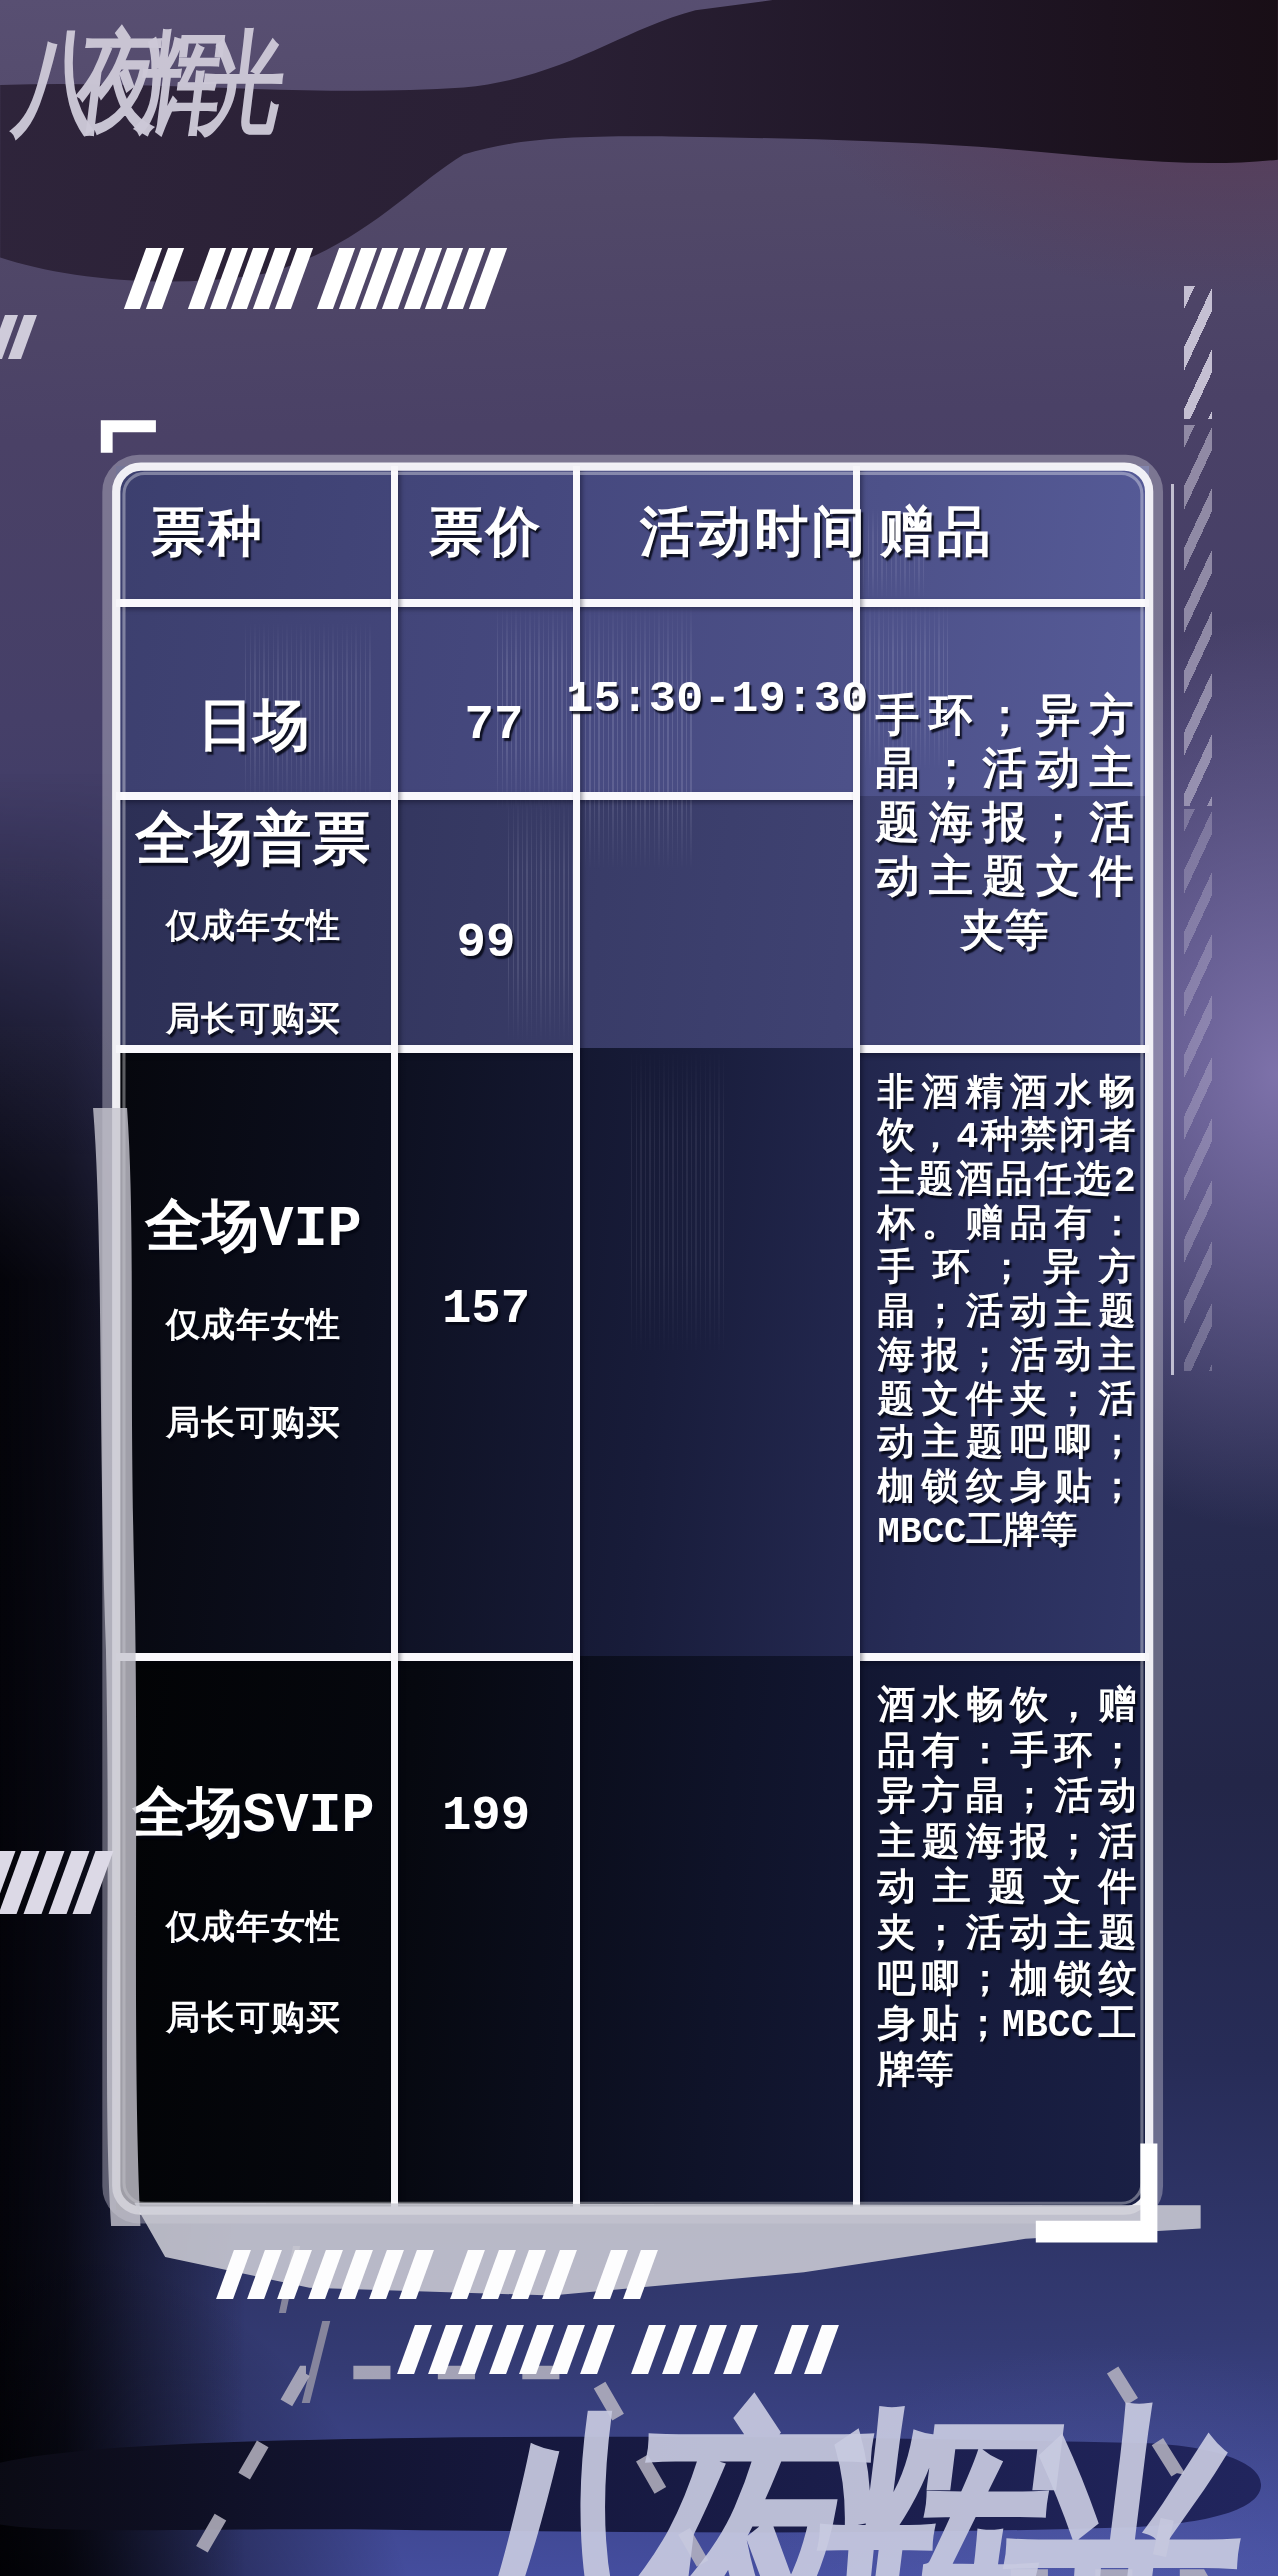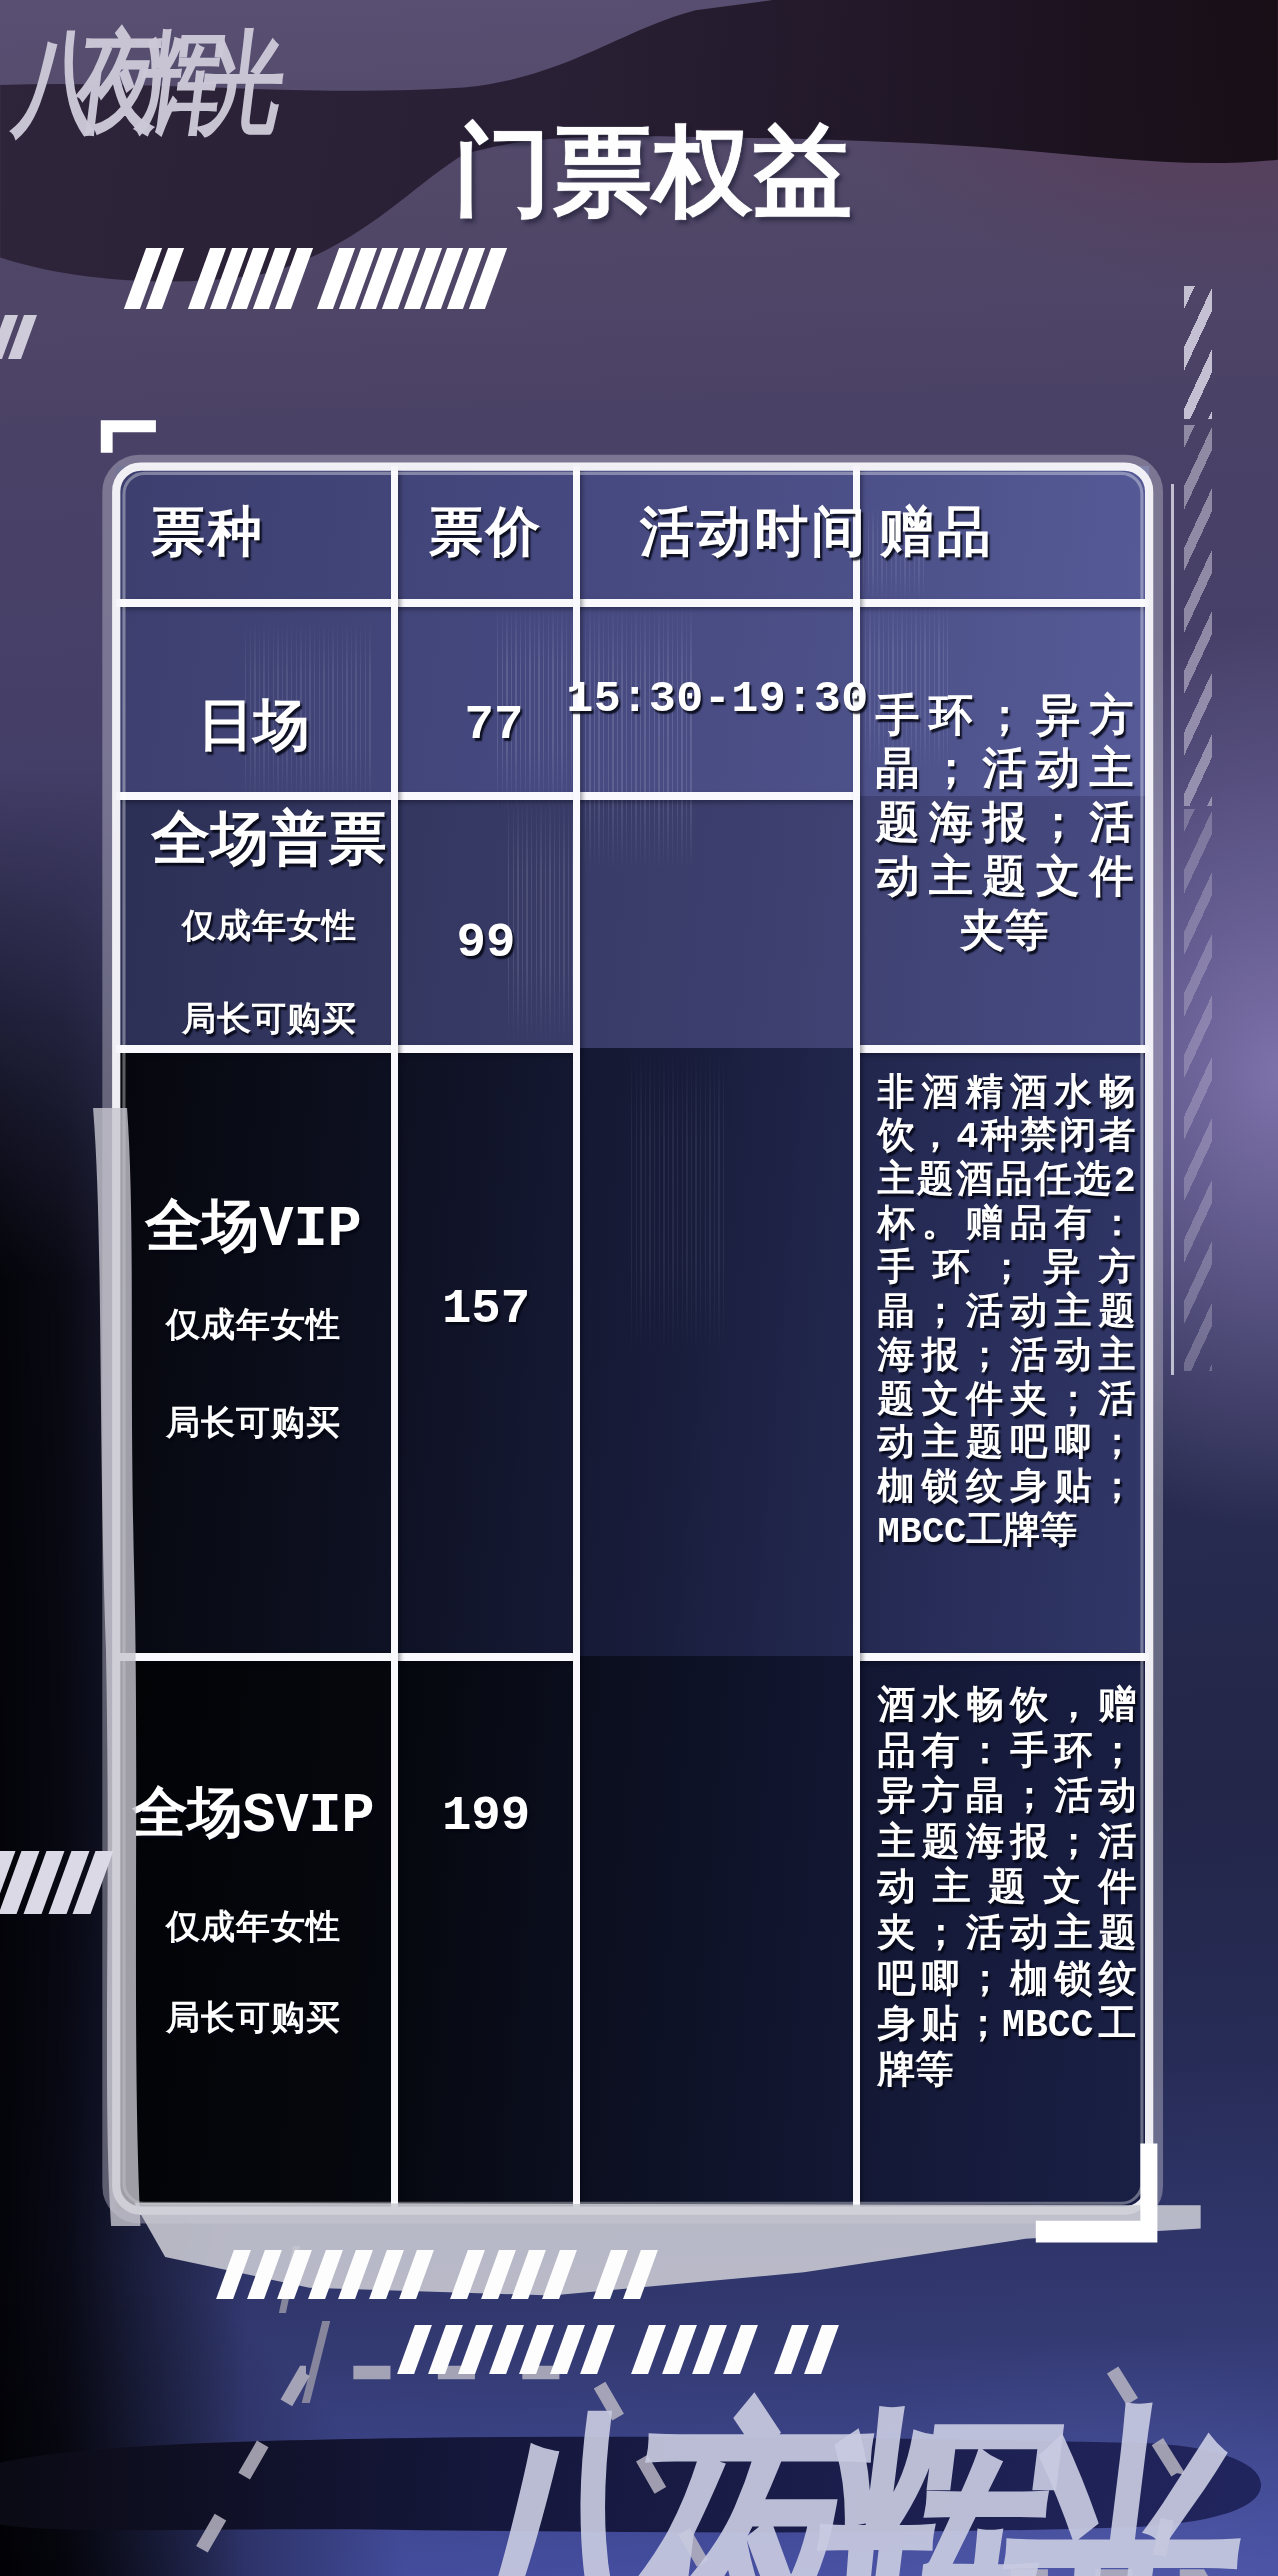--- a/index.html
+++ b/index.html
@@ -184,21 +184,21 @@
     <div class="cell" style="left:0;top:141px;width:275px;height:237px;">
       <span class="cjk" style="font-size:56px;">日场</span>
     </div>
     <div class="cell" style="left:282px;top:141px;width:176px;height:235px;padding-left:8px;">
       <span class="cjk price">77</span>
     </div>
     <div class="cell" style="left:465px;top:141px;width:273px;height:185px;">
       <span class="cjk time">15:30-19:30</span>
     </div>
 
-    <div class="cell col-label" style="left:16px;top:334px;width:275px;height:245px;">
+    <div class="cell col-label" style="left:0;top:334px;width:275px;height:245px;">
       <span class="cjk type-lg" style="margin-top:-3.1px;">全场普票</span>
       <span class="cjk note" style="margin-top:25px;">仅成年女性</span>
       <span class="cjk note" style="margin-top:47px;">局长可购买</span>
     </div>
     <div class="cell" style="left:282px;top:334px;width:176px;height:245px;padding-top:20.6px;">
       <span class="cjk price">99</span>
     </div>
 
     <div class="cell col-label" style="left:0;top:587px;width:275px;height:600px;transform:translateY(-36px);">
       <span class="cjk" style="font-size:57px;">全场VIP</span>
@@ -290,16 +290,15 @@
     <g stroke="#b7b5c2" stroke-width="26" fill="none" stroke-dasharray="72 92" opacity=".85">
       <polygon points="310,610 590,125 1150,125 1430,610 1150,1095 590,1095"></polygon>
       <polygon points="505,1253 830,690 1480,690 1805,1253 1480,1816 830,1816"></polygon>
       <polygon points="1685,892 1900,520 2330,520 2545,892 2330,1264 1900,1264"></polygon>
       <polyline points="2160,120 2285,320 2250,485"></polyline>
     </g>
   </svg>
 
   <div class="abs logo-bottom">八夜辉光</div>
   <div class="abs logo-top">八夜辉光</div>
-  <div class="abs page-title">门票权益</div>
 
 </div>
 
 
 </body></html>

